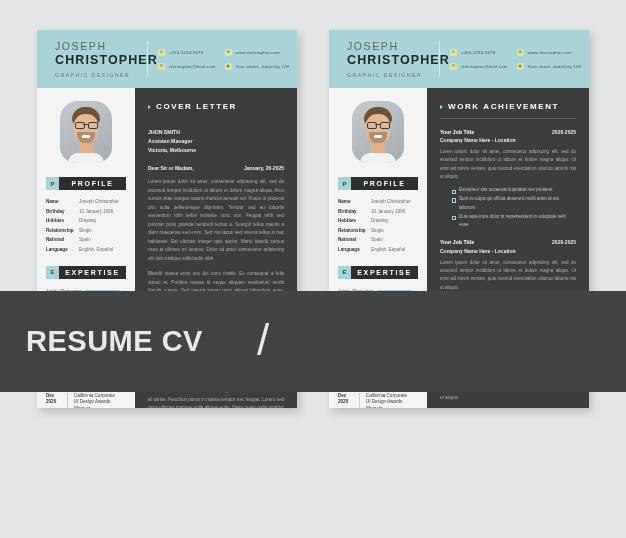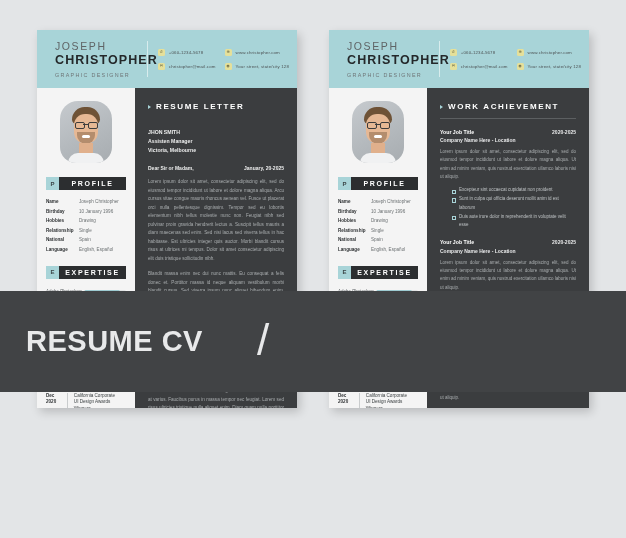--- a/index.html
+++ b/index.html
@@ -279,21 +279,21 @@
             <div>California Corporate</div>
             <div>UI Design Awards Winners</div>
           </div>
         </div>
 
       </div>
 
       <div class="col-r">
         <div class="dsec">
           <span class="dsec-tri"></span>
-          <span class="dsec-tx">RESUME LETTER</span>
+          <span class="dsec-tx">COVER LETTER</span>
         </div>
         <div class="dsec-rule"></div>
         <div class="cl-to">
           <div>JHON SMITH</div>
           <div>Assisten Manager</div>
           <div>Victoria, Melbourne</div>
         </div>
         <div class="cl-sal">
           <div>Dear Sir or Madam,</div>
           <div>January, 20-2025</div>

